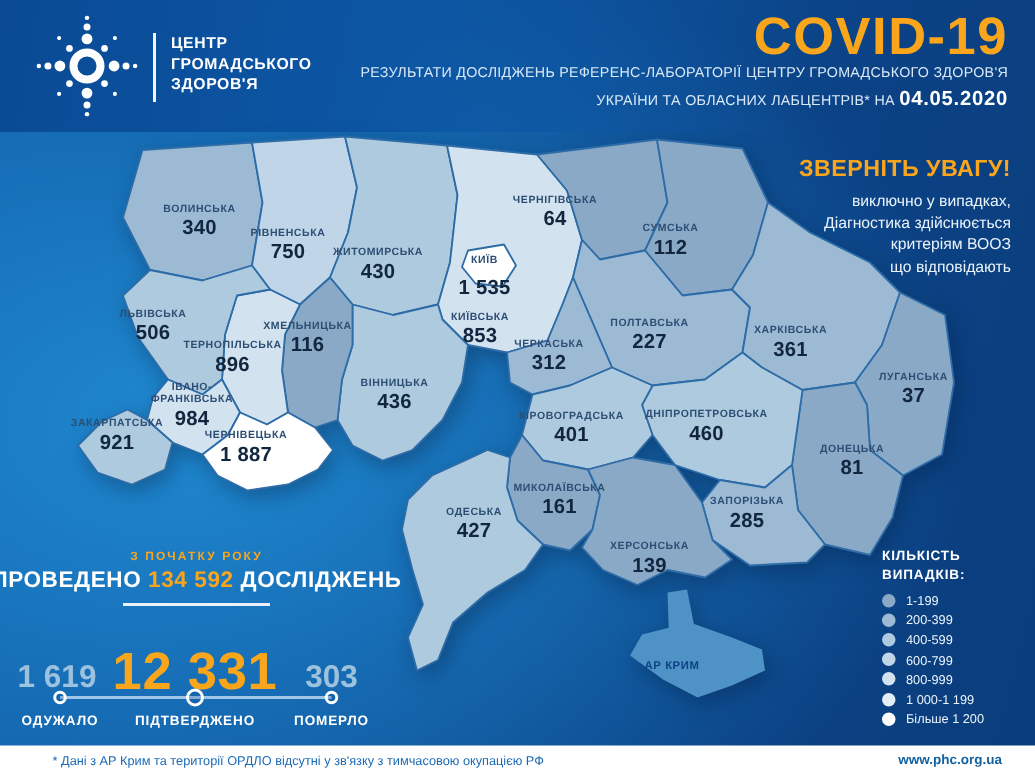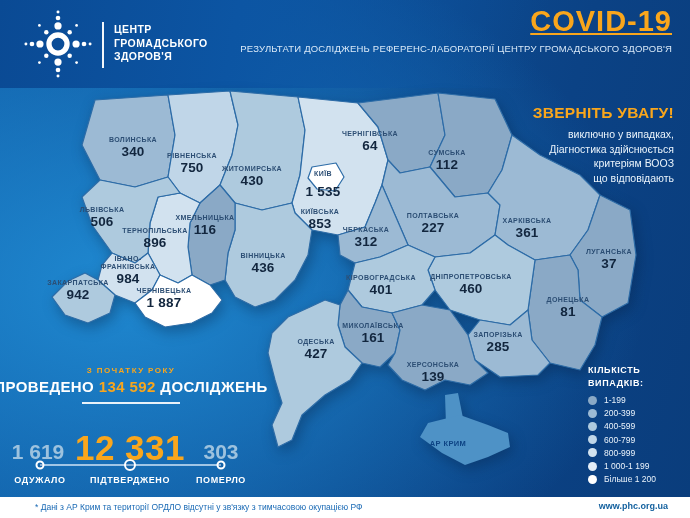--- a/index.html
+++ b/index.html
@@ -10,21 +10,21 @@
     background:
       radial-gradient(900px 620px at 18% 55%, rgba(32,140,212,.95) 0%, rgba(32,140,212,0) 58%),
       linear-gradient(105deg,#0f5aa4 0%,#0d4e95 40%,#0b4285 72%,#0a3d7c 100%);
   }
   
   .header{position:absolute;left:0;top:0;width:100%;height:88px;
     background:linear-gradient(100deg,#0a4a94 0%,#0c55a3 34%,rgba(12,82,162,0) 78%);}
   .logo{position:absolute;left:22px;top:10px;width:72px;height:68px;}
   .logo-sep{position:absolute;left:102px;top:22px;width:2px;height:46px;background:#ffffff;opacity:.95;}
   .logo-text{position:absolute;left:114px;top:23px;color:#fff;font-weight:bold;font-size:10.5px;line-height:1.3;letter-spacing:.4px;}
-  .covid-title{position:absolute;right:18px;top:5px;color:#f9a61c;font-weight:bold;font-size:29px;letter-spacing:1px;text-decoration:underline;}
+  .covid-title{position:absolute;right:18px;top:5px;color:#f9a61c;font-weight:bold;font-size:35px;letter-spacing:1px;}
   .subtitle{position:absolute;right:18px;top:42px;text-align:right;color:#d9e9f8;font-size:9.5px;line-height:1.5;letter-spacing:.2px;}
   .subtitle .date{color:#ffffff;font-weight:bold;font-size:13.5px;letter-spacing:.5px;}
   
   .notice{position:absolute;right:16px;top:104px;text-align:right;z-index:4;}
   .notice-title{color:#f9a61c;font-weight:bold;font-size:15.5px;letter-spacing:.3px;margin-bottom:5px;}
   .notice-line{color:#eaf3fb;font-size:10.5px;line-height:1.4;}
   
   .map-svg{position:absolute;left:40px;top:85px;width:600px;height:400px;z-index:1;
     filter:drop-shadow(3px 5px 7px rgba(2,25,56,.35));}
   .map-svg polygon{stroke:#2d6ca7;stroke-width:1.2;stroke-linejoin:round;}
@@ -93,20 +93,24 @@
     </svg>
     <div class="logo-sep"></div>
     <div class="logo-text">
       <div>ЦЕНТР</div>
       <div>ГРОМАДСЬКОГО</div>
       <div>ЗДОРОВ'Я</div>
     </div>
     <div class="covid-title">COVID-19</div>
     <div class="subtitle">
       <div>РЕЗУЛЬТАТИ ДОСЛІДЖЕНЬ РЕФЕРЕНС-ЛАБОРАТОРІЇ ЦЕНТРУ ГРОМАДСЬКОГО ЗДОРОВ'Я</div>
+      <div>
+        <span>УКРАЇНИ ТА ОБЛАСНИХ ЛАБЦЕНТРІВ* НА</span>
+        <span class="date">04.05.2020</span>
+      </div>
     </div>
   </div>
 
   <div class="notice">
     <div class="notice-title">ЗВЕРНІТЬ УВАГУ!</div>
     <div class="notice-line">виключно у випадках,</div>
     <div class="notice-line">Діагностика здійснюється</div>
     <div class="notice-line">критеріям ВООЗ</div>
     <div class="notice-line">що відповідають</div>
   </div>
@@ -202,21 +206,21 @@
       <div class="region-label" style="left: 609px; top: 248px;">
         <div class="rname">ЛУГАНСЬКА</div>
         <div class="rvalue">37</div>
       </div>
       <div class="region-label wrap" style="left: 128px; top: 255px;">
         <div class="rname">ІВАНО-ФРАНКІВСЬКА</div>
         <div class="rvalue">984</div>
       </div>
       <div class="region-label" style="left: 78px; top: 279px;">
         <div class="rname">ЗАКАРПАТСЬКА</div>
-        <div class="rvalue">942</div>
+        <div class="rvalue">921</div>
       </div>
       <div class="region-label" style="left: 164px; top: 287px;">
         <div class="rname">ЧЕРНІВЕЦЬКА</div>
         <div class="rvalue">1 887</div>
       </div>
       <div class="region-label" style="left: 381px; top: 274px;">
         <div class="rname">КІРОВОГРАДСЬКА</div>
         <div class="rvalue">401</div>
       </div>
       <div class="region-label" style="left: 471px; top: 273px;">

